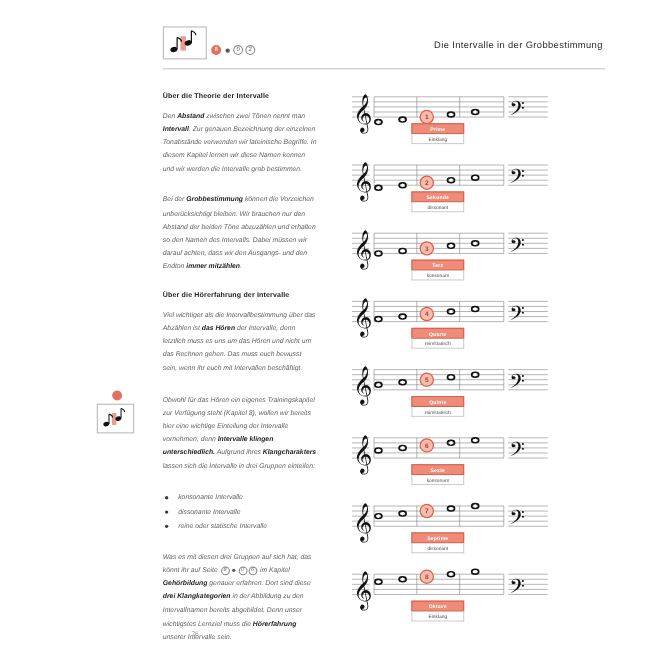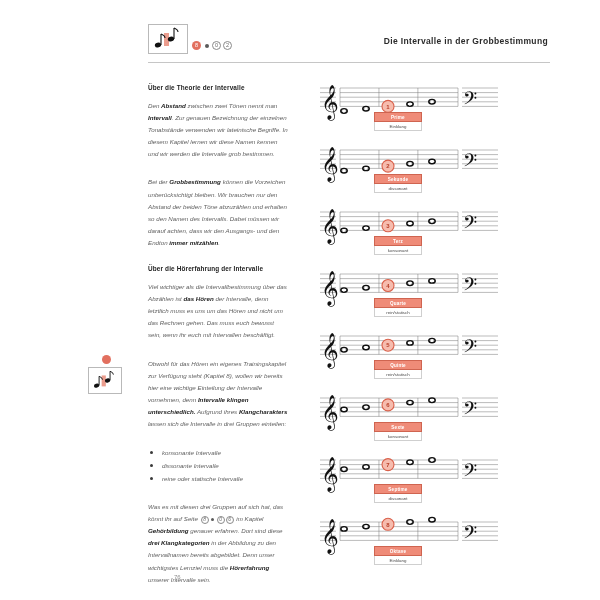--- a/index.html
+++ b/index.html
@@ -37,21 +37,21 @@
     width: 9px; height: 9px; border-radius: 50%;
     display: inline-flex; align-items: center; justify-content: center;
     font-size: 5.5px; line-height: 1;
     font-family: "Liberation Sans", sans-serif;
   }
   .mk.filled { background: #e2705f; color: #fff; }
   .mk.dot { background: #5a5a5a; width: 4px; height: 4px; margin: 0 1.5px; }
   .mk.hollow { border: 0.7px solid #8a8a8a; color: #6a6a6a; background: #fff; }
   .header-title {
     position: absolute; right: 0; top: 12px;
-    font-size: 8.5px; font-weight: bold; color: #2b2b2b;
+    font-size: 8.5px; font-weight: normal; color: #2b2b2b;
     letter-spacing: 0.35px;
     white-space: nowrap;
   }
   .header-rule {
     position: absolute;
     left: 148px; top: 62px; width: 402px;
     border-top: 1px solid #c6c6c6;
   }
 
   

